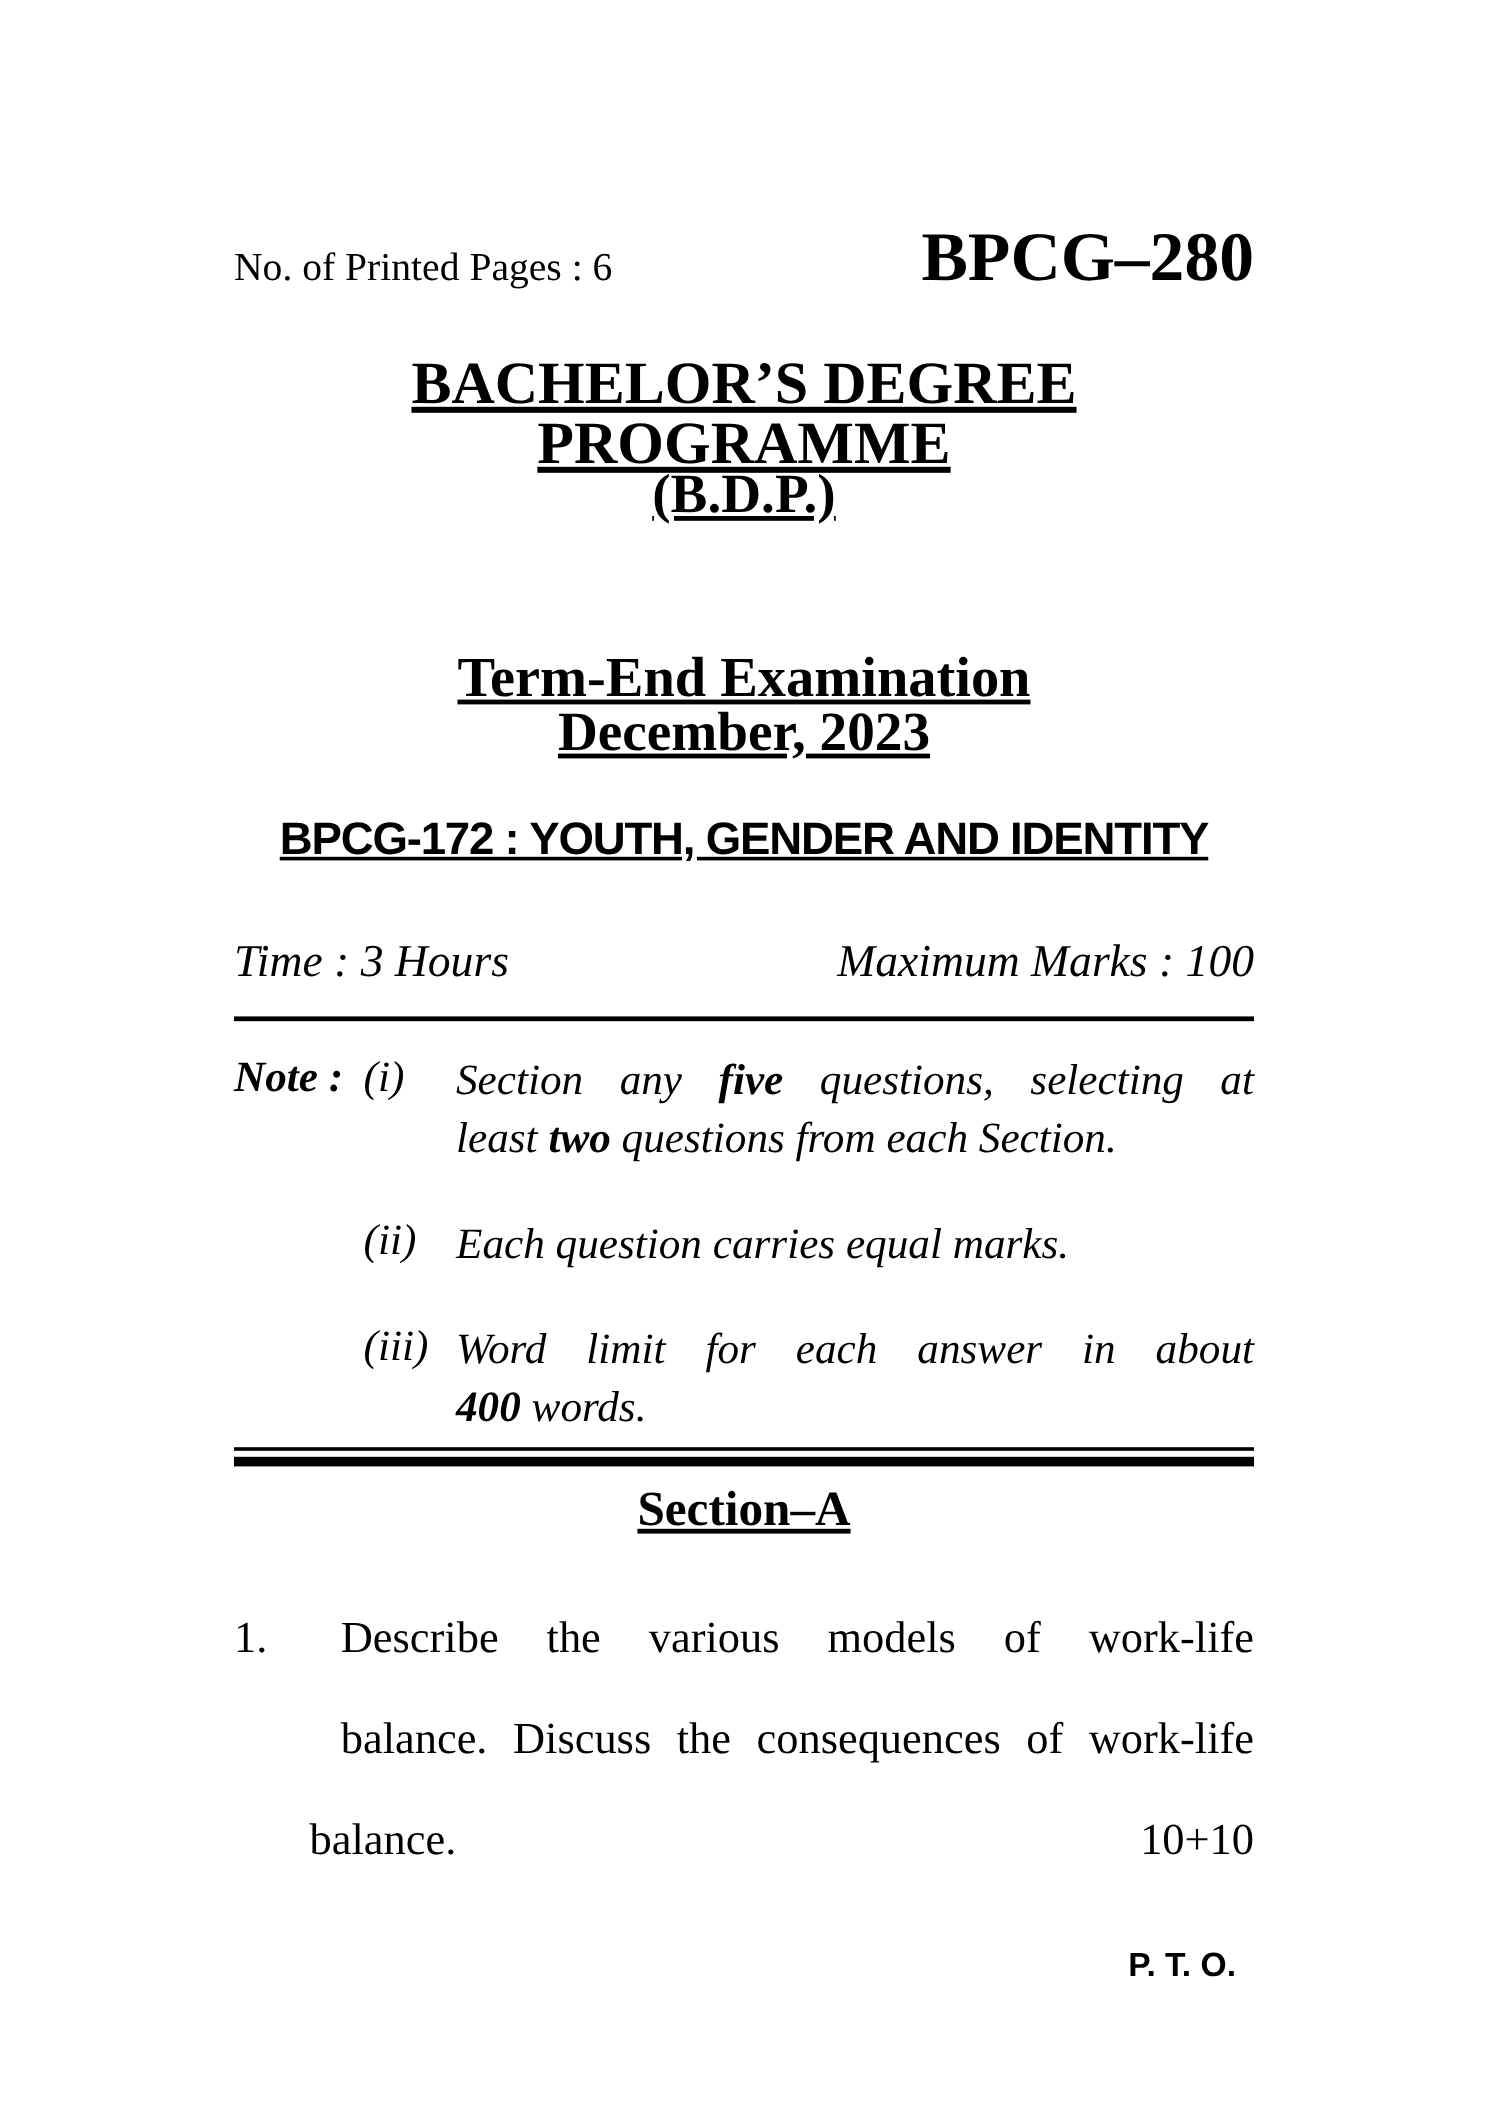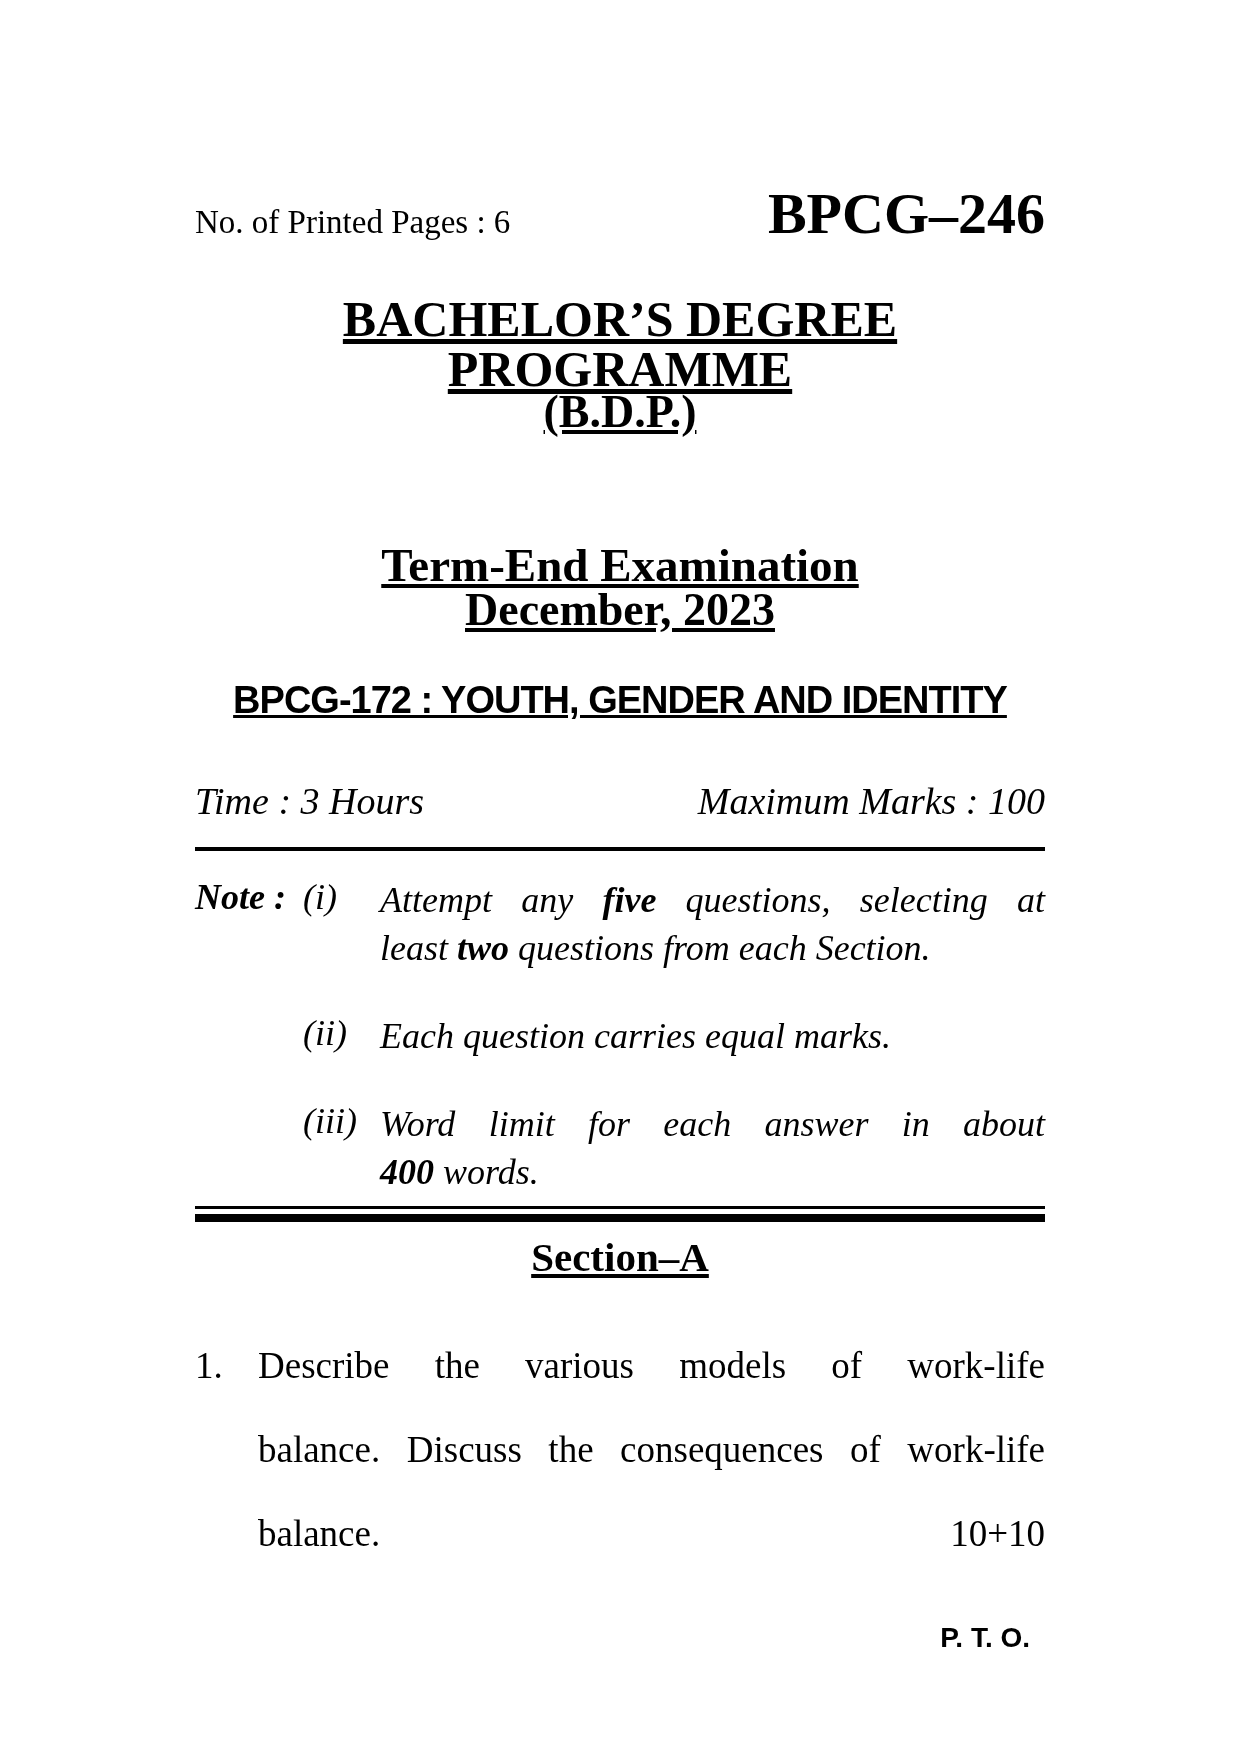--- a/index.html
+++ b/index.html
@@ -49,36 +49,36 @@
   .jline { text-align:justify; text-align-last:justify; }
   .b { font-weight:bold; }
 
   
   .section-heading { top:1237px; font-size:41px; font-weight:bold; line-height:1; }
 
   
   .q-row { top:1344px; display:flex; font-size:37px; }
   .q-num { width:63px; flex:0 0 auto; }
   .q-body { width:787px; flex:0 0 auto; }
-  .q-line { line-height:44px; margin-bottom:40px; }
+  .q-line { line-height:44px; margin-bottom:40px;margin-left:26px; }
   .q-last { display:flex; justify-content:space-between; line-height:44px;text-align:right; }
 
   
   .pto { top:1622px; text-align:right; padding-right:15px; box-sizing:border-box;
          font-family:"Liberation Sans","DejaVu Sans",sans-serif;
          font-size:28px; font-weight:bold; }
 </style>
 </head>
 <body>
 
 <div class="page">
 
   <div class="blk header-row">
     <span class="printed-pages">No. of Printed Pages : 6</span>
-    <span class="paper-code">BPCG–246</span>
+    <span class="paper-code">BPCG–280</span>
   </div>
 
   <div class="blk center t-programme">BACHELOR’S DEGREE PROGRAMME</div>
   <div class="blk center t-bdp">(B.D.P.)</div>
   <div class="blk center t-exam">Term-End Examination</div>
   <div class="blk center t-session">December, 2023</div>
   <div class="blk center t-course">BPCG-172 : YOUTH, GENDER AND IDENTITY</div>
 
   <div class="blk meta-row">
     <span>Time : 3 Hours</span>
@@ -86,21 +86,21 @@
   </div>
 
   <div class="blk rule-single"></div>
 
   <div class="blk note-block">
 
     <div class="note-row">
       <span class="note-label">Note :</span>
       <span class="note-num">(i)</span>
       <div class="note-text">
-        <div class="jline"><span>Attempt any </span><span class="b">five</span><span> questions, selecting at</span></div>
+        <div class="jline"><span>Section any </span><span class="b">five</span><span> questions, selecting at</span></div>
         <div><span>least </span><span class="b">two</span><span> questions from each Section.</span></div>
       </div>
     </div>
 
     <div class="note-row">
       <span class="note-spacer"></span>
       <span class="note-num">(ii)</span>
       <div class="note-text">
         <div>Each question carries equal marks.</div>
       </div>

